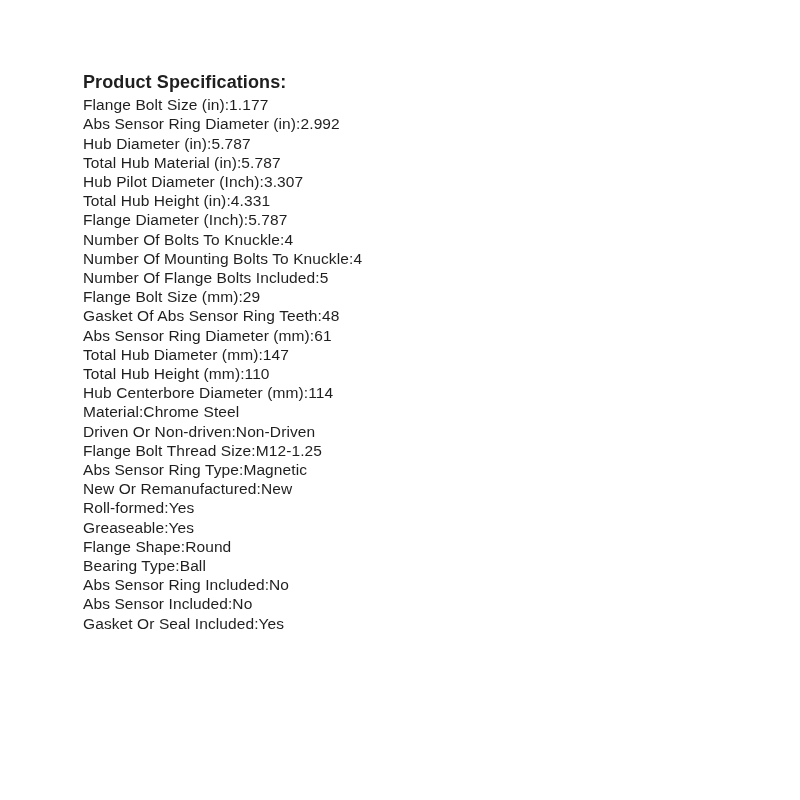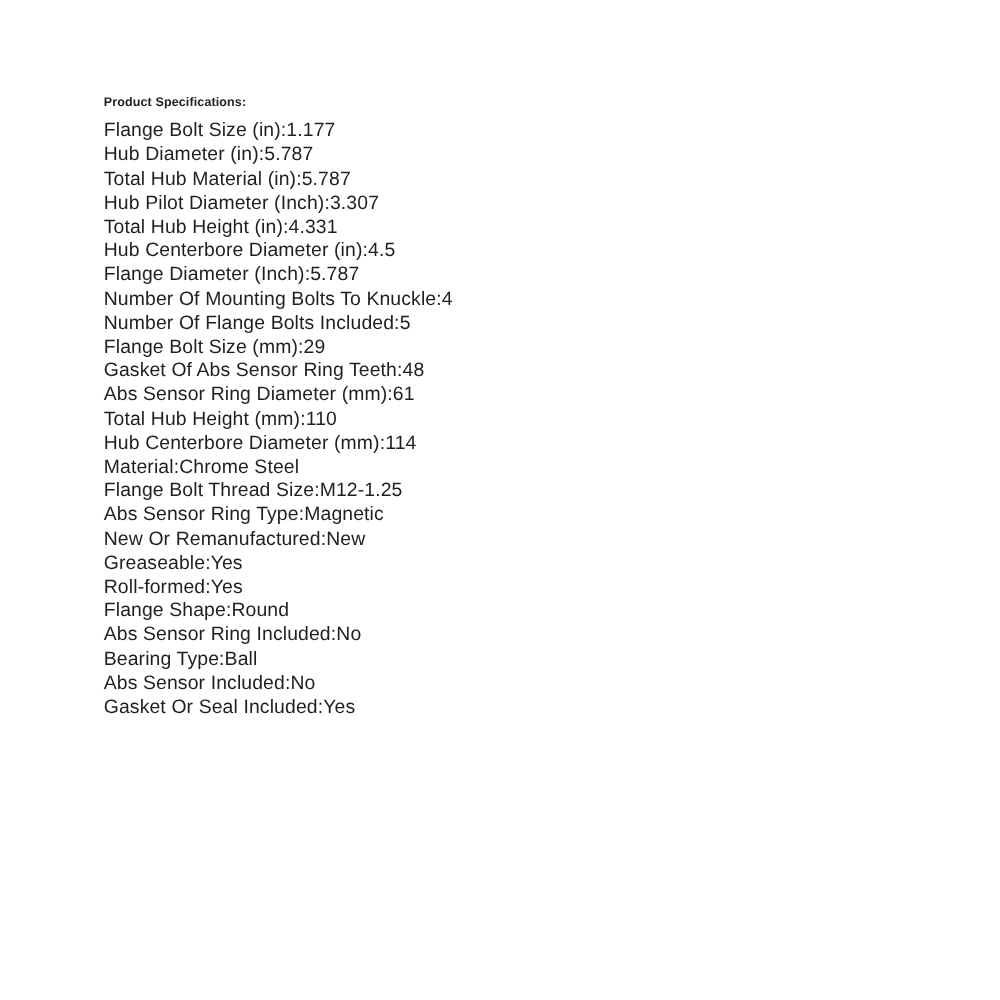--- a/index.html
+++ b/index.html
@@ -19,52 +19,55 @@
     top: 73px;
     font-family: "Liberation Sans", sans-serif;
     font-size: 15.5px;
     line-height: 19.2px;
     color: #1f1f1f;
     letter-spacing: 0.1px;
     white-space: nowrap;
   }
   .spec-title {
     font-weight: bold;
-    font-size: 10px;
+    font-size: 18px;
     margin: 0 0 3px 0;
   }
   .spec-line {
     margin: 0;
   }
 </style>
 </head>
 <body>
 
 <div class="spec-block">
   <p class="spec-title">Product Specifications:</p>
   <div id="spec-list">
       <div class="spec-line"><span>Flange Bolt Size (in)</span><span>:</span><span>1.177</span></div>
+      <div class="spec-line"><span>Abs Sensor Ring Diameter (in)</span><span>:</span><span>2.992</span></div>
       <div class="spec-line"><span>Hub Diameter (in)</span><span>:</span><span>5.787</span></div>
       <div class="spec-line"><span>Total Hub Material (in)</span><span>:</span><span>5.787</span></div>
       <div class="spec-line"><span>Hub Pilot Diameter (Inch)</span><span>:</span><span>3.307</span></div>
       <div class="spec-line"><span>Total Hub Height (in)</span><span>:</span><span>4.331</span></div>
-      <div class="spec-line"><span>Hub Centerbore Diameter (in)</span><span>:</span><span>4.5</span></div>
       <div class="spec-line"><span>Flange Diameter (Inch)</span><span>:</span><span>5.787</span></div>
+      <div class="spec-line"><span>Number Of Bolts To Knuckle</span><span>:</span><span>4</span></div>
       <div class="spec-line"><span>Number Of Mounting Bolts To Knuckle</span><span>:</span><span>4</span></div>
       <div class="spec-line"><span>Number Of Flange Bolts Included</span><span>:</span><span>5</span></div>
       <div class="spec-line"><span>Flange Bolt Size (mm)</span><span>:</span><span>29</span></div>
       <div class="spec-line"><span>Gasket Of Abs Sensor Ring Teeth</span><span>:</span><span>48</span></div>
       <div class="spec-line"><span>Abs Sensor Ring Diameter (mm)</span><span>:</span><span>61</span></div>
+      <div class="spec-line"><span>Total Hub Diameter (mm)</span><span>:</span><span>147</span></div>
       <div class="spec-line"><span>Total Hub Height (mm)</span><span>:</span><span>110</span></div>
       <div class="spec-line"><span>Hub Centerbore Diameter (mm)</span><span>:</span><span>114</span></div>
       <div class="spec-line"><span>Material</span><span>:</span><span>Chrome Steel</span></div>
+      <div class="spec-line"><span>Driven Or Non-driven</span><span>:</span><span>Non-Driven</span></div>
       <div class="spec-line"><span>Flange Bolt Thread Size</span><span>:</span><span>M12-1.25</span></div>
       <div class="spec-line"><span>Abs Sensor Ring Type</span><span>:</span><span>Magnetic</span></div>
       <div class="spec-line"><span>New Or Remanufactured</span><span>:</span><span>New</span></div>
+      <div class="spec-line"><span>Roll-formed</span><span>:</span><span>Yes</span></div>
       <div class="spec-line"><span>Greaseable</span><span>:</span><span>Yes</span></div>
-      <div class="spec-line"><span>Roll-formed</span><span>:</span><span>Yes</span></div>
       <div class="spec-line"><span>Flange Shape</span><span>:</span><span>Round</span></div>
+      <div class="spec-line"><span>Bearing Type</span><span>:</span><span>Ball</span></div>
       <div class="spec-line"><span>Abs Sensor Ring Included</span><span>:</span><span>No</span></div>
-      <div class="spec-line"><span>Bearing Type</span><span>:</span><span>Ball</span></div>
       <div class="spec-line"><span>Abs Sensor Included</span><span>:</span><span>No</span></div>
       <div class="spec-line"><span>Gasket Or Seal Included</span><span>:</span><span>Yes</span></div>
     </div>
 </div>
 
 </body></html>

